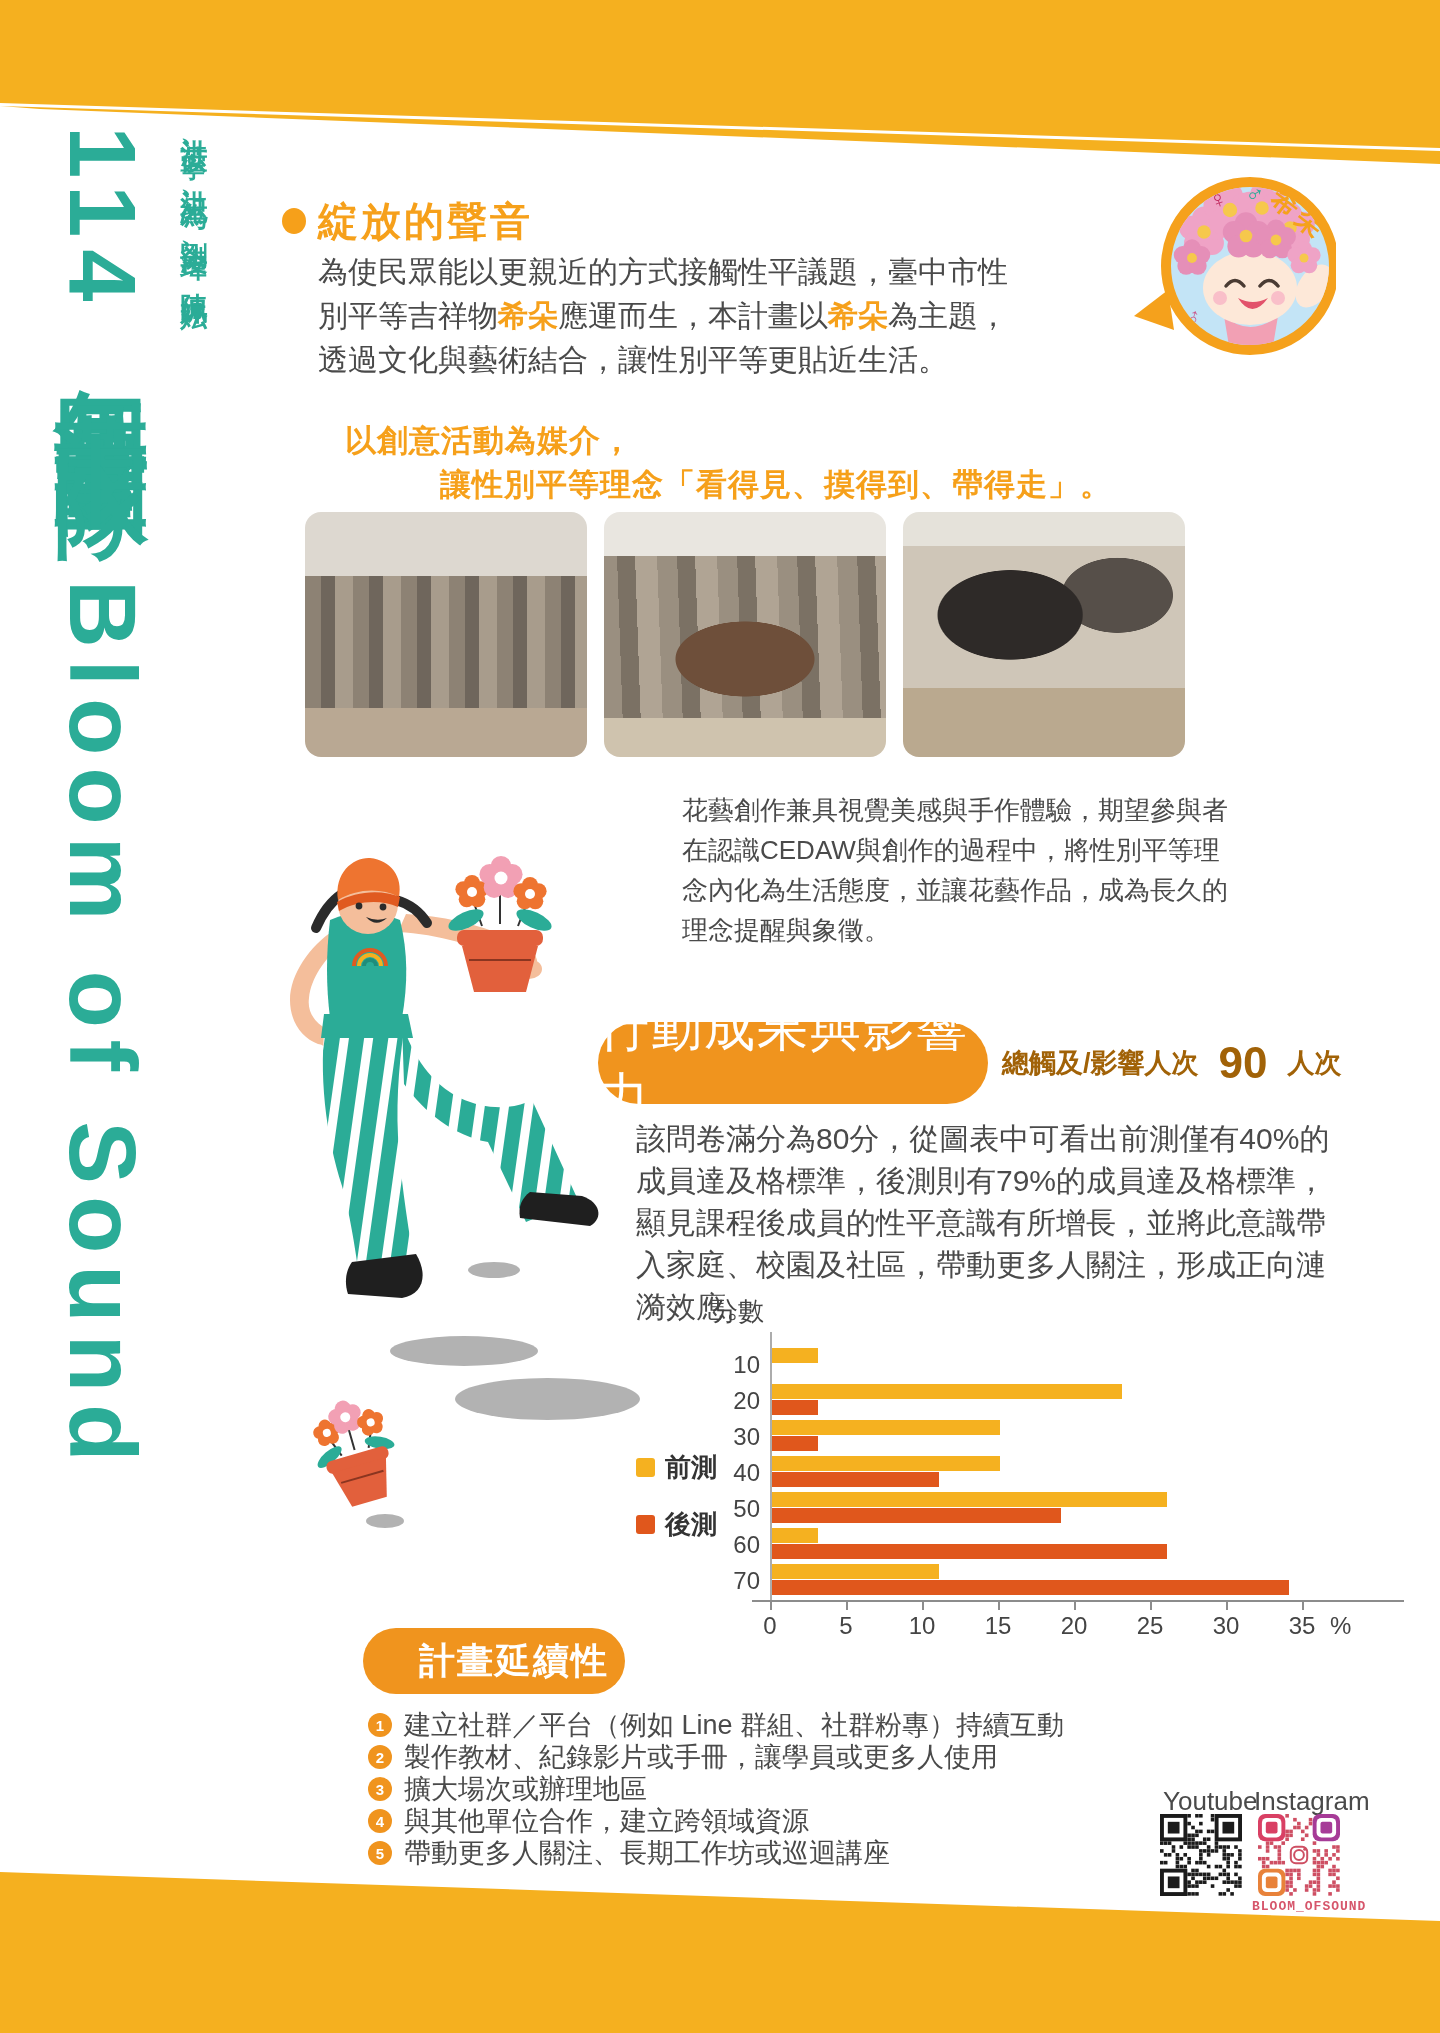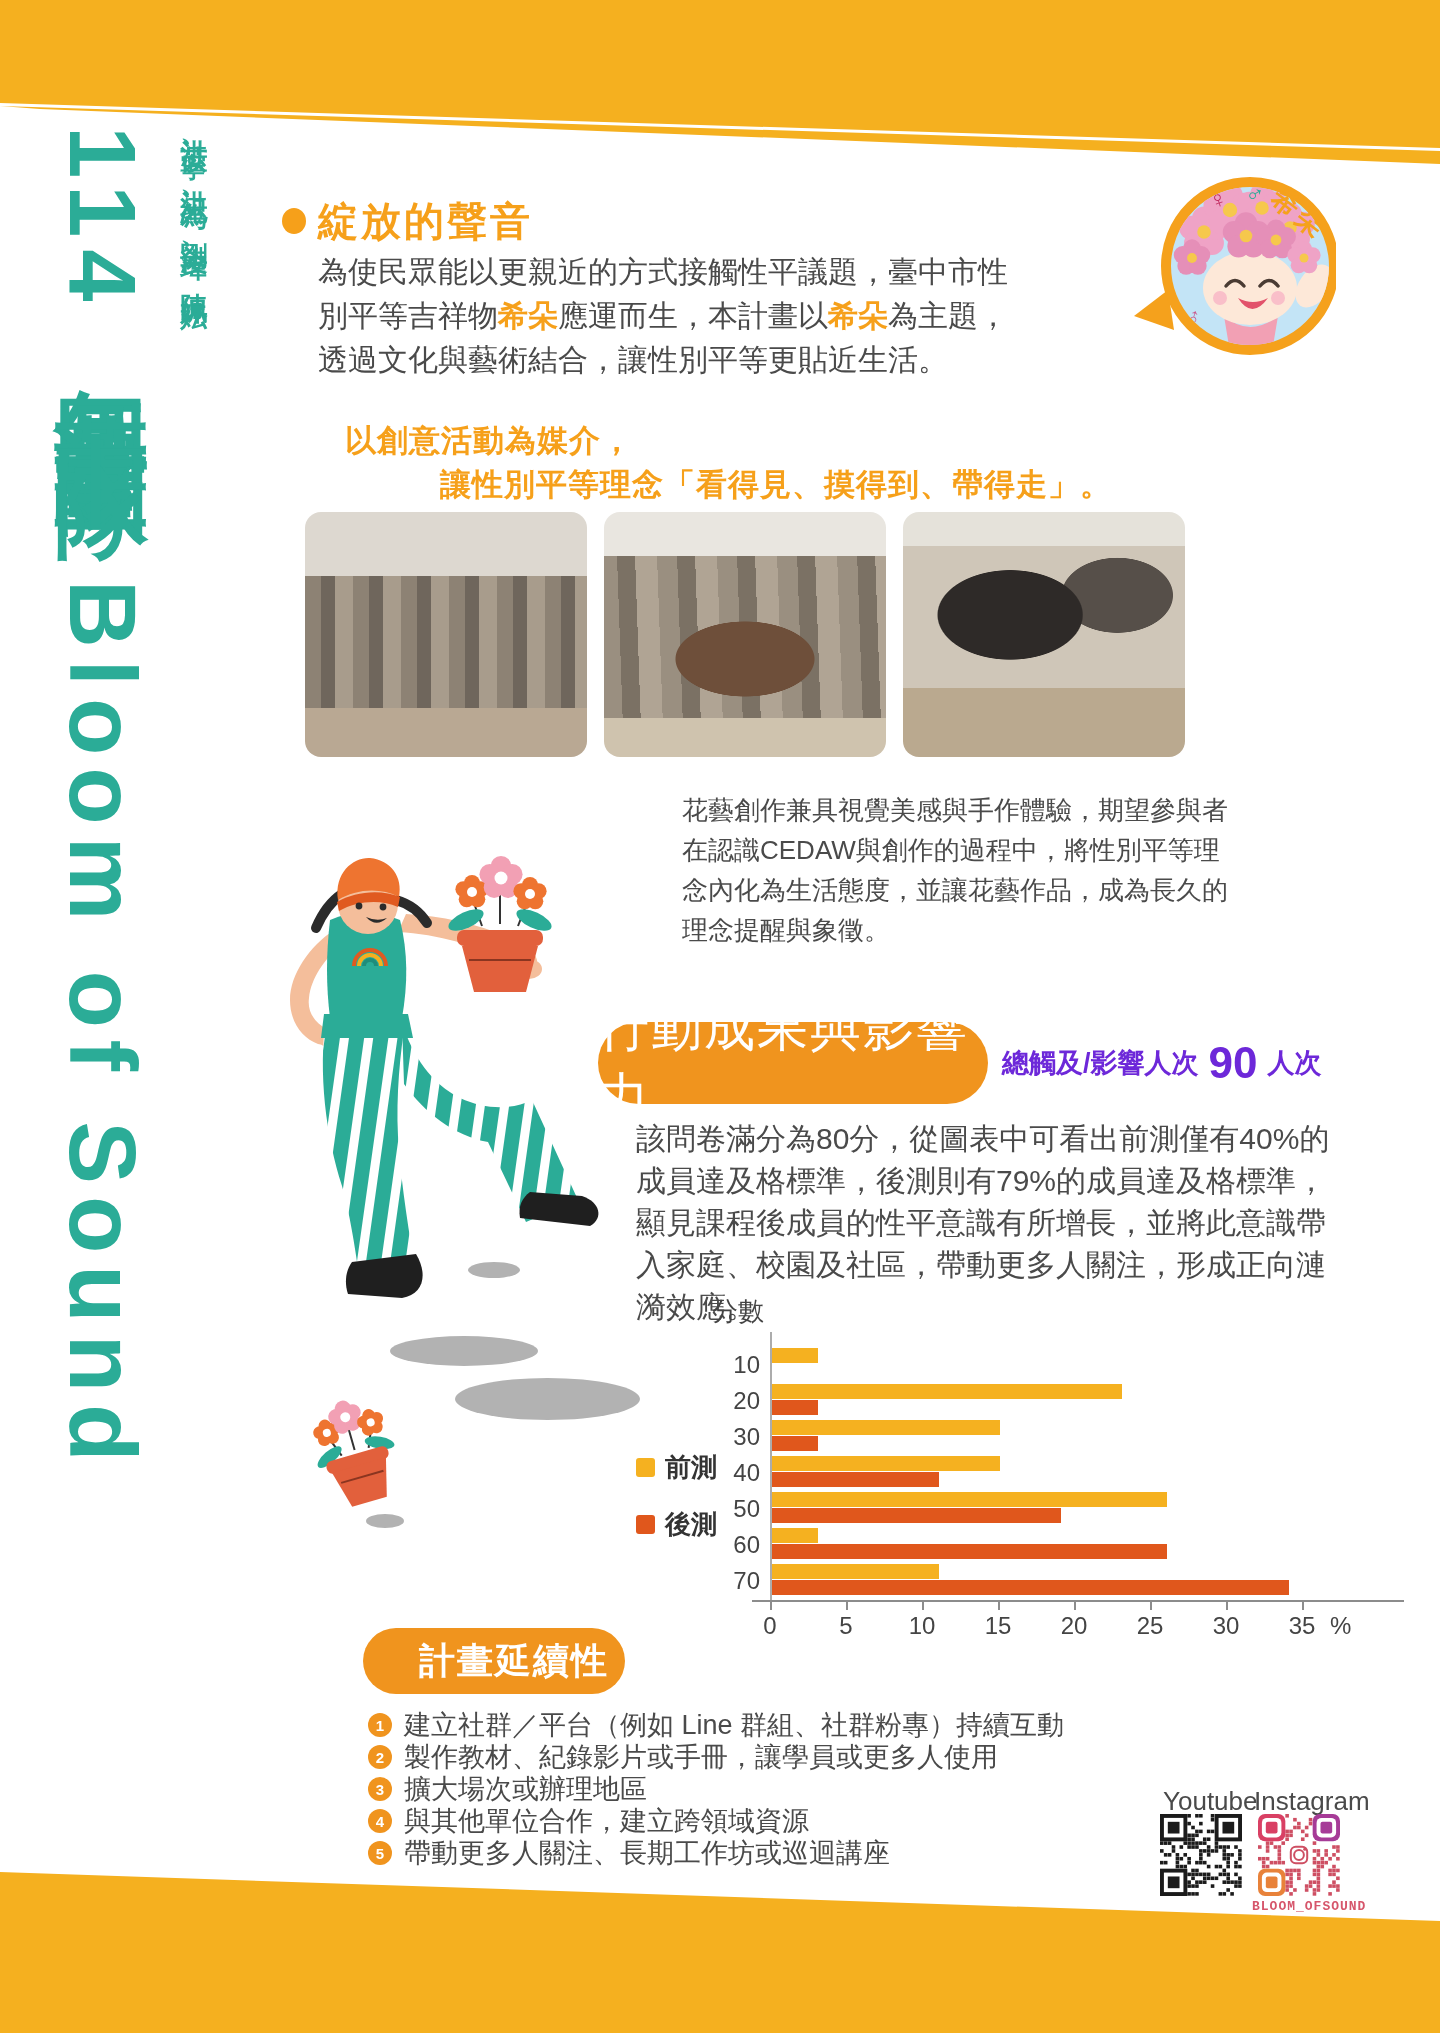--- a/index.html
+++ b/index.html
@@ -40,21 +40,21 @@
   .photo3{left:903px;background:
       linear-gradient(180deg,#e5e2da 0 14%,rgba(0,0,0,0) 14%),
       radial-gradient(120px 74px at 38% 42%,#2e2a28 0 60%,rgba(0,0,0,0) 61%),
       radial-gradient(92px 62px at 76% 34%,#564f49 0 60%,rgba(0,0,0,0) 61%),
       linear-gradient(0deg,#baa98f 0 28%,rgba(0,0,0,0) 28%),#cfc6b8;}
   .craft-para{left:682px;top:790px;width:552px;font-size:26px;line-height:40px;color:#4a4a4a;}
   
   .res-pill{left:598px;top:1022px;width:390px;height:82px;border-radius:41px;background:#F0941E;
             display:flex;align-items:center;justify-content:center;}
   .res-pill span{color:#fff;font-size:51px;font-weight:normal;letter-spacing:2px;}
-  .reach{left:1002px;top:1022px;height:82px;display:flex;align-items:center;gap:10px;color:#6d28d9;font-weight:bold;}
+  .reach{left:1002px;top:1022px;height:82px;display:flex;align-items:center;gap:20px;color:#a16207;font-weight:bold;}
   .reach .lab{font-size:27px;}
   .reach .val{font-size:44px;}
   .reach .unit{font-size:27px;}
   .res-para{left:636px;top:1118px;width:700px;font-size:30px;line-height:42px;color:#4a4a4a;}
   
   .chart-ylabel{left:660px;top:1294px;width:104px;text-align:right;font-size:26px;color:#444;}
   .chart-area{left:770px;top:1332px;width:540px;height:268px;border-left:2px solid #ACACAC;}
   .chart-area .bar{position:absolute;height:15px;}
   .chart-area .cat{position:absolute;left:-58px;width:46px;text-align:right;font-size:24px;color:#444;}
   .chart-xaxis{left:752px;top:1600px;width:660px;height:40px;}

